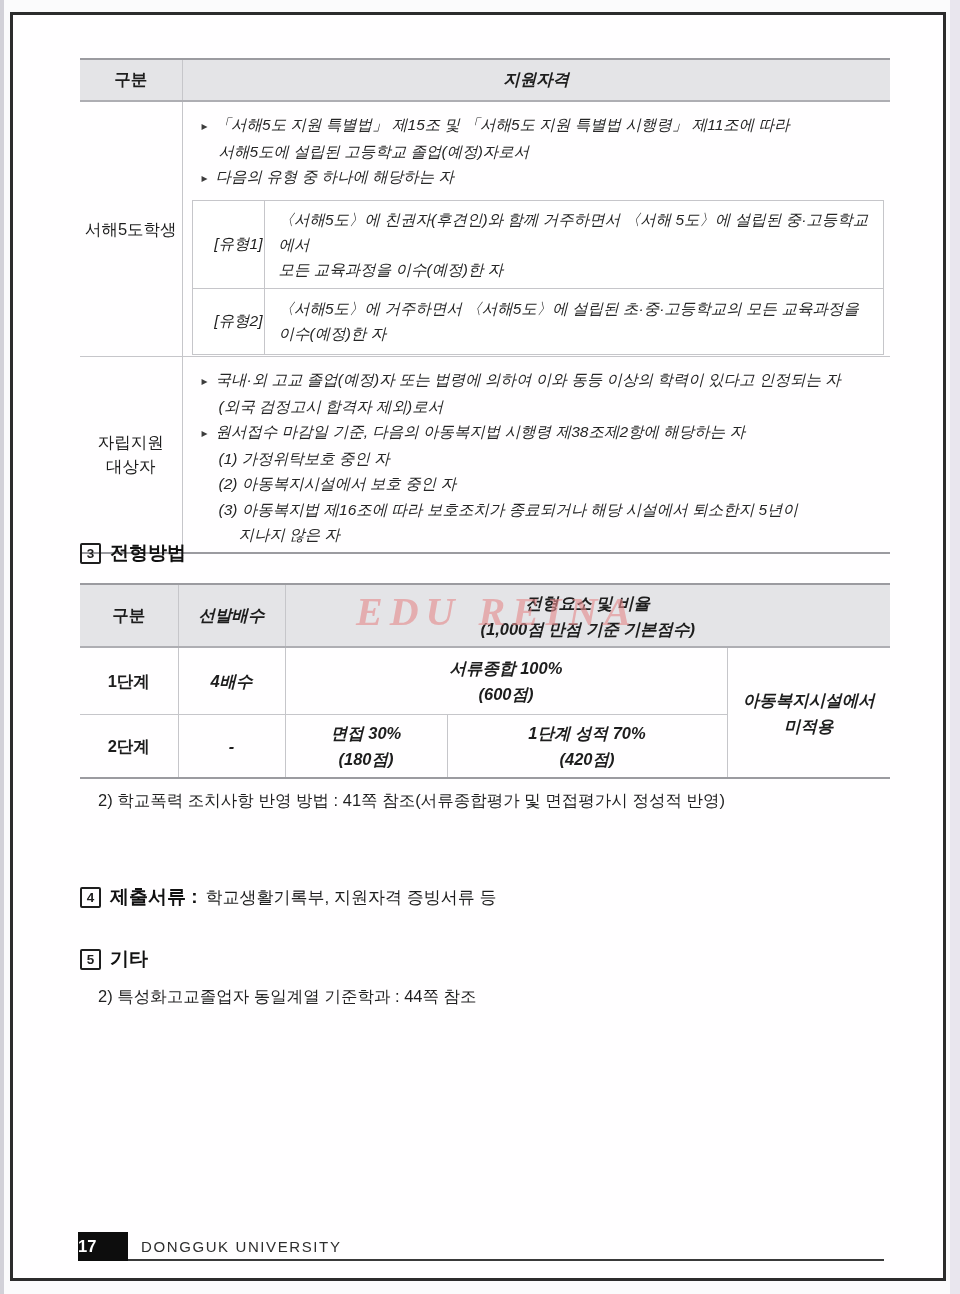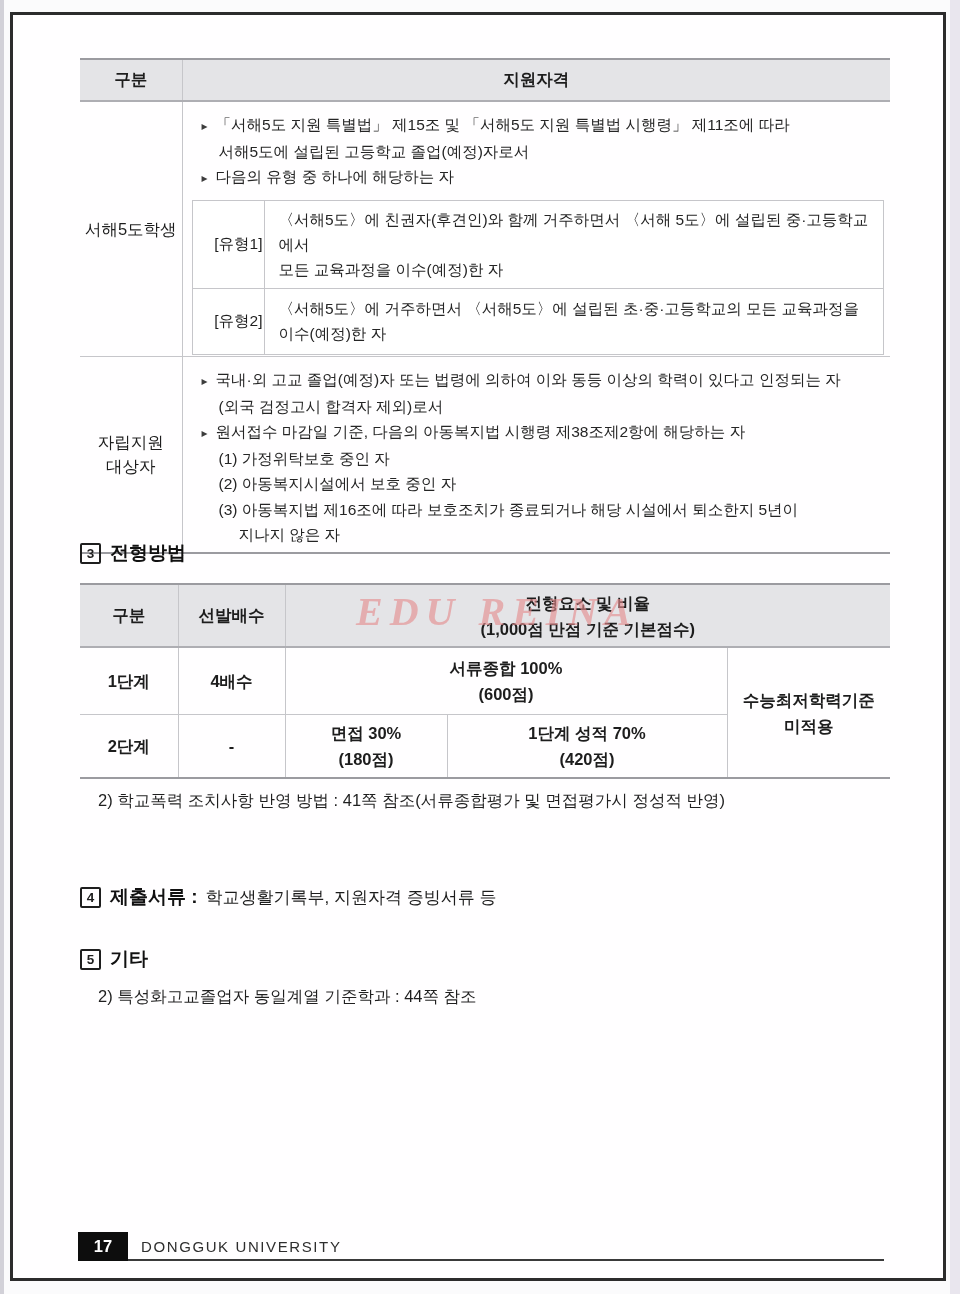--- a/index.html
+++ b/index.html
@@ -13,21 +13,21 @@
   .page-frame{position:absolute;left:10px;top:12px;width:930px;height:1263px;border:3px solid #2c2c2c;background:#fffeff;}
 
   
   table.tbl{border-collapse:collapse;table-layout:fixed;position:absolute;}
   .t1{left:80px;top:58px;width:810px;}
   .t2{left:80px;top:583px;width:810px;}
   .tbl th{background:#e4e4e7;border-top:2px solid #9b9ba0;border-bottom:2px solid #aeaeb3;
     font-weight:700;font-size:16.5px;color:#1d1d1d;}
   .t1 th{height:38px;}
   .t2 th{height:59px;}
-  .tbl th + th, .tbl td + td{border-left:1px solid #c6c6ca;}
+  .tbl th + th, .tbl td + td{border-left:1px solid #c6c6ca;font-style:italic;}
   .tbl tr + tr td{border-top:1px solid #c6c6ca;}
   .tbl tr:first-child + tr td{border-top:none;}
   .t1 tr:last-child td, .t2 tr:last-child td, .t2 td.rspan{border-bottom:2px solid #9b9ba0;}
   .t1 td.lbl{font-size:16.5px;color:#1d1d1d;text-align:center;vertical-align:middle;line-height:24px;}
   .t1 td.cnt{vertical-align:top;font-size:15.5px;color:#252525;}
   .blts{padding:9px 0 0 18px;line-height:25.2px;}
   .blt .bg{color:#3c3c3c;font-size:12px;margin-right:8px;}
   .blt.cont{padding-left:17px;}
   .sub{padding-left:17px;}
   .sub2{padding-left:37px;}
@@ -49,21 +49,21 @@
   .secinline{font-size:17px;font-weight:500;color:#1c1c1c;margin-left:8px;}
   .noteblock{position:absolute;font-size:16.5px;color:#1f1f1f;line-height:28px;font-weight:400;}
 
   .watermark{position:absolute;left:356px;top:588px;font-family:"Liberation Serif","DejaVu Serif",serif;
     font-style:italic;font-weight:600;font-size:40px;letter-spacing:7px;color:#e58c8e;opacity:.62;
     pointer-events:none;white-space:nowrap;}
 
   
   .footer-line{position:absolute;left:78px;top:1259px;width:806px;height:2px;background:#3a3a3a;}
   .pagenum-box{position:absolute;left:78px;top:1232px;width:50px;height:29px;background:#0d0d0d;
-    color:#fff;font-weight:700;font-size:16.5px;text-align:center;line-height:29px;}
+    color:#fff;font-weight:700;font-size:16.5px;text-align:left;line-height:29px;}
   .footer-text{position:absolute;left:141px;top:1238px;font-size:15px;letter-spacing:1.6px;color:#2e2e2e;font-weight:500;}
 </style>
 </head>
 <body>
 
 <div class="strip-left"></div>
 <div class="strip-right"></div>
 <div class="page-frame"></div>
 
 <table class="tbl t1">
@@ -151,21 +151,21 @@
     </th>
   </tr>
   <tr>
     <td class="r1">1단계</td>
     <td class="r1">4배수</td>
     <td class="r1" colspan="2">
       <div>서류종합 100%</div>
       <div>(600점)</div>
     </td>
     <td class="rspan" rowspan="2">
-      <div>수능최저학력기준</div>
+      <div>아동복지시설에서</div>
       <div>미적용</div>
     </td>
   </tr>
   <tr>
     <td class="r2">2단계</td>
     <td class="r2">-</td>
     <td class="r2">
       <div>면접 30%</div>
       <div>(180점)</div>
     </td>

